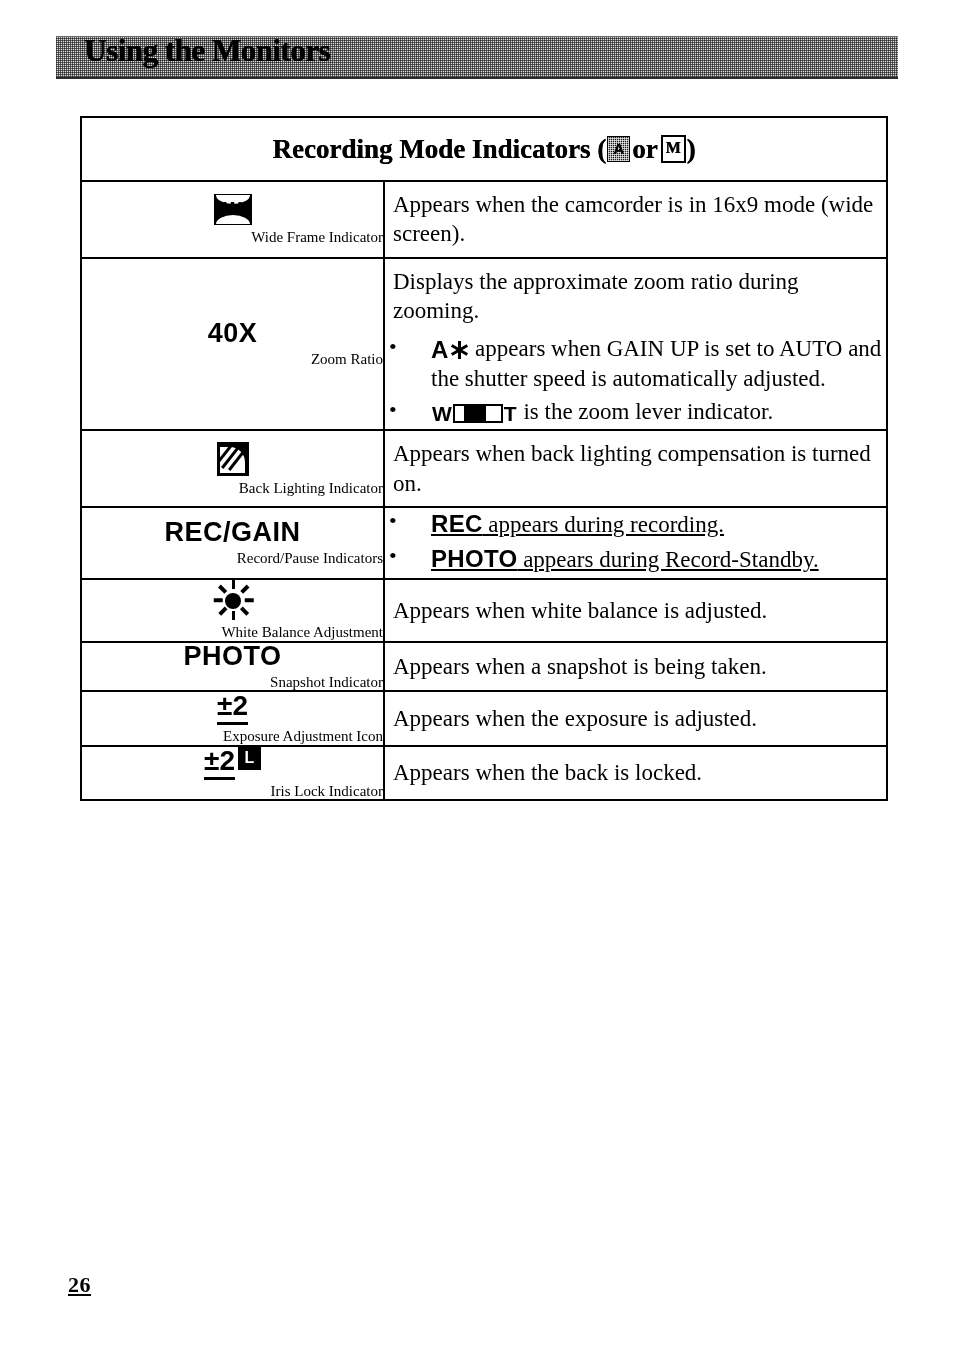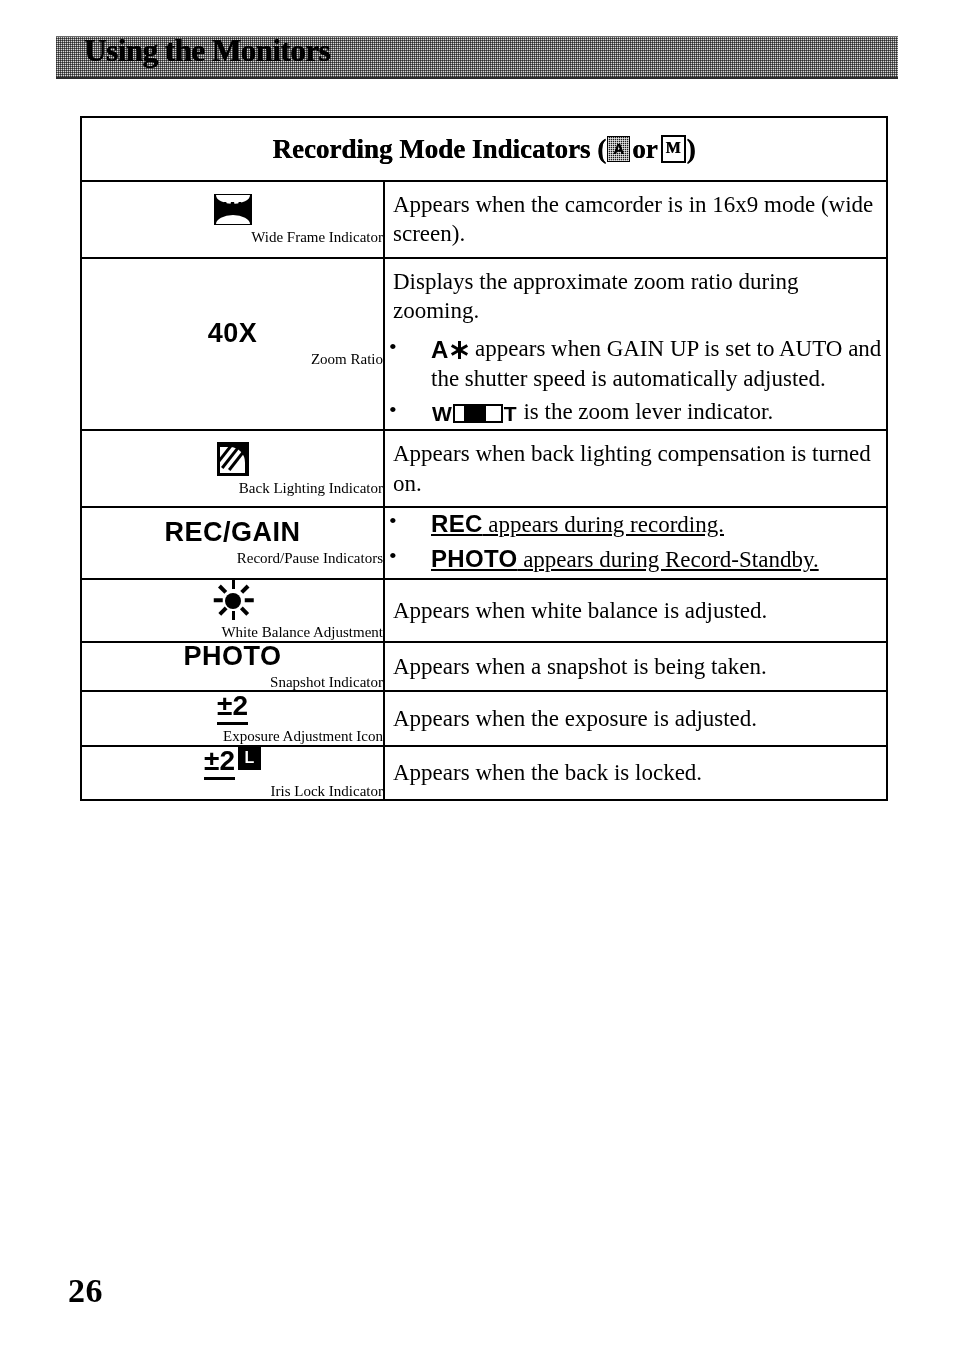--- a/index.html
+++ b/index.html
@@ -362,23 +362,24 @@
     font-size: 16px;
     color: #fff;
     line-height: 1;
   }
 
   
   #folio {
     position: absolute;
     left: 68px;
     top: 1272px;
-    font-size: 34px;
+    font-size: 22px;
     font-weight: bold;
     letter-spacing: 0.5px;
+    text-decoration: underline;
   }
 </style>
 </head>
 <body>
 
 <div id="page-header">
   <div class="head-text">Using the Monitors</div>
 </div>
 
 <table id="indicator-table">

